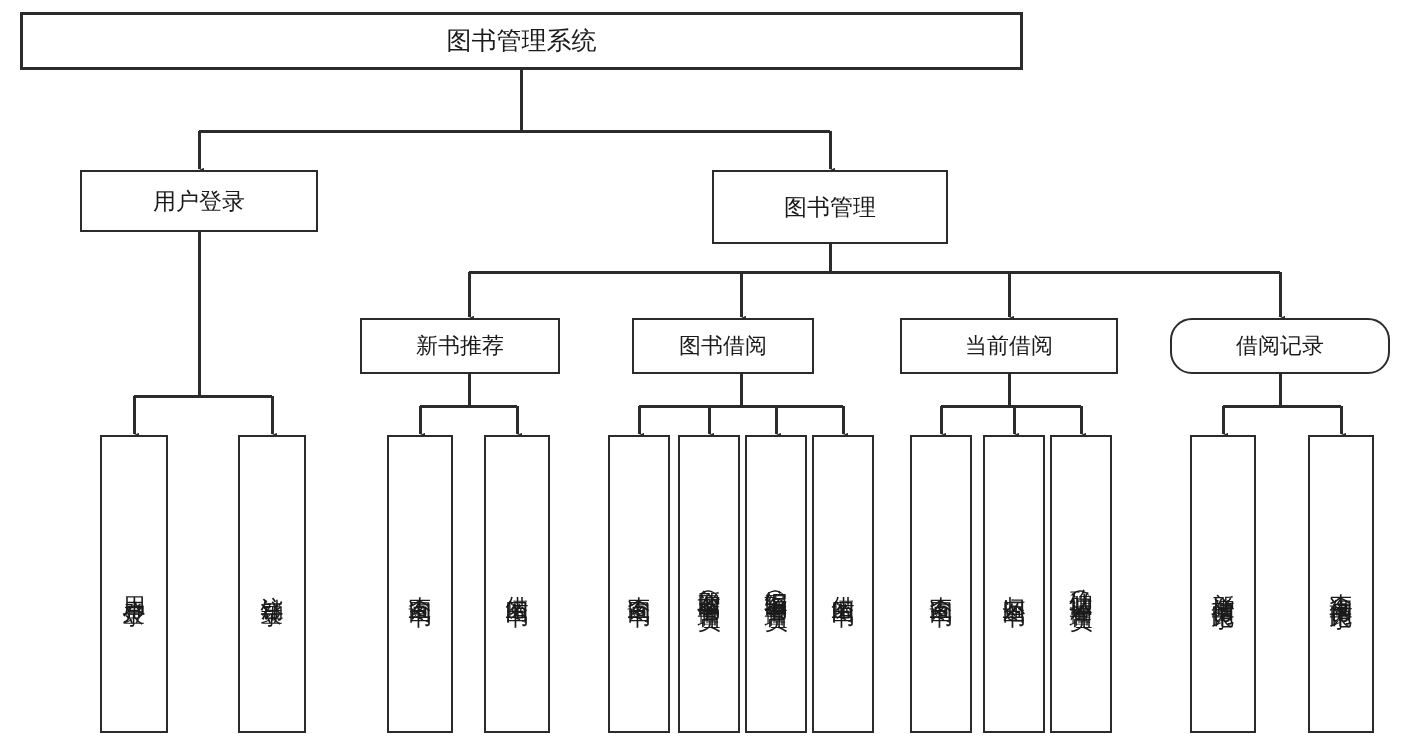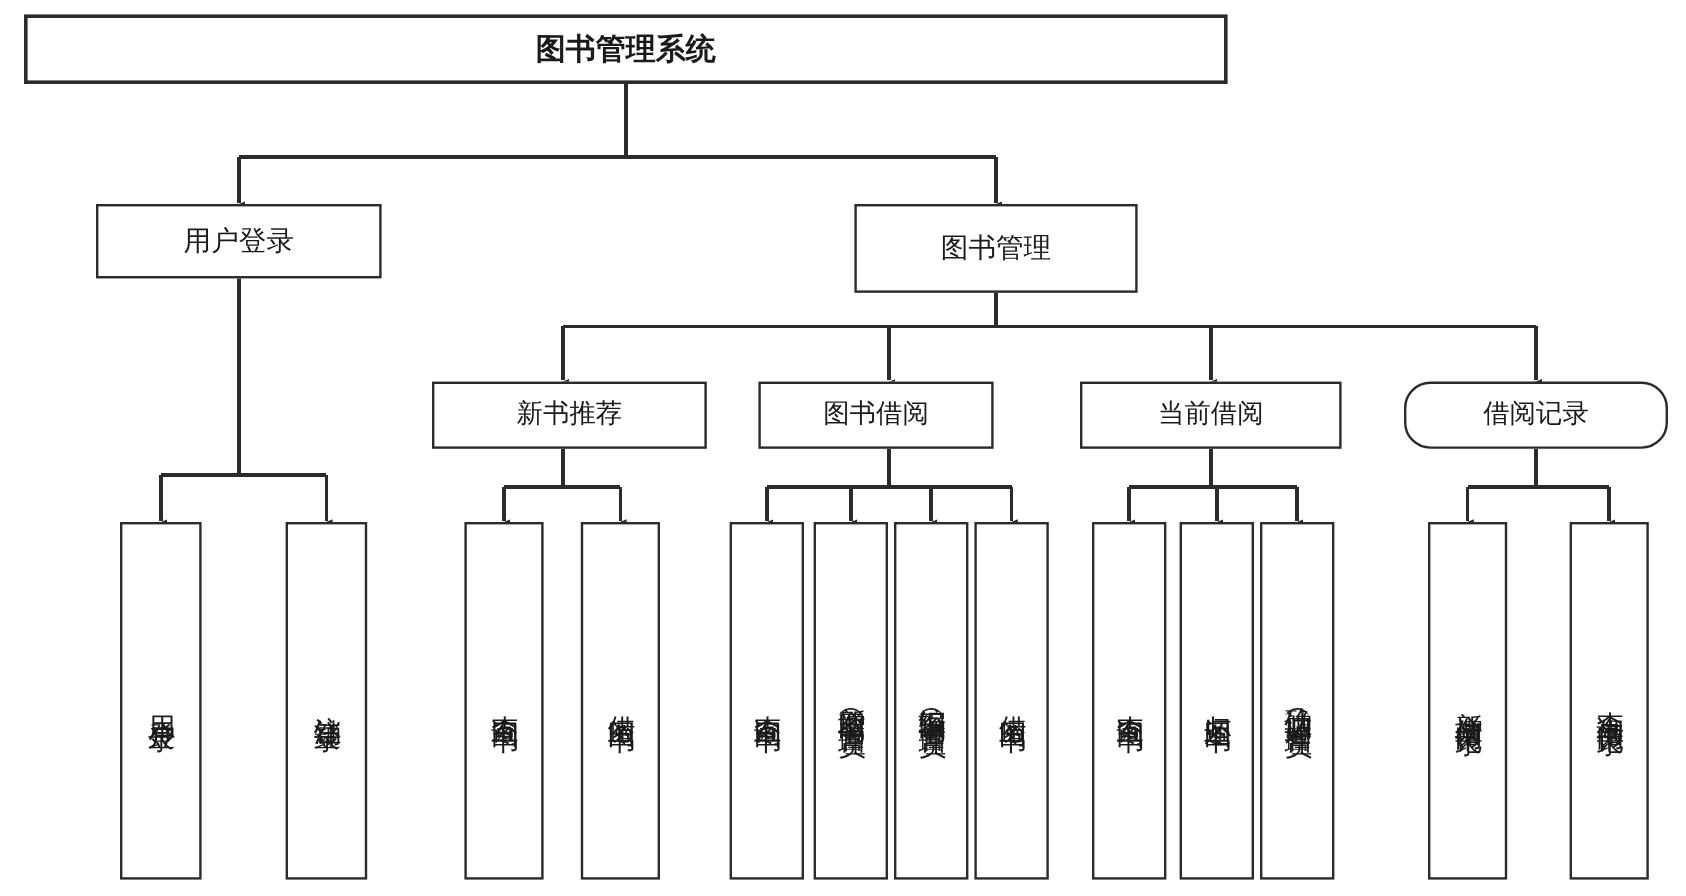--- a/index.html
+++ b/index.html
@@ -117,33 +117,33 @@
         <line x1="1014" y1="406" x2="1014" y2="434" stroke="#2b2b2b" stroke-width="3" shape-rendering="crispEdges" marker-end="url(#arrowhead)"></line>
         <line x1="1081" y1="406" x2="1081" y2="434" stroke="#2b2b2b" stroke-width="3" shape-rendering="crispEdges" marker-end="url(#arrowhead)"></line>
         <line x1="1280" y1="374" x2="1280" y2="406" stroke="#2b2b2b" stroke-width="3" shape-rendering="crispEdges"></line>
         <line x1="1223" y1="406" x2="1341" y2="406" stroke="#2b2b2b" stroke-width="3" shape-rendering="crispEdges"></line>
         <line x1="1223" y1="406" x2="1223" y2="434" stroke="#2b2b2b" stroke-width="3" shape-rendering="crispEdges" marker-end="url(#arrowhead)"></line>
         <line x1="1341" y1="406" x2="1341" y2="434" stroke="#2b2b2b" stroke-width="3" shape-rendering="crispEdges" marker-end="url(#arrowhead)"></line>
       </g>
   </svg>
 
   <div id="node-layer">
-      <div class="node root" style="left: 20px; top: 12px; width: 1003px; height: 58px; font-weight: bold;">
+      <div class="node root" style="left: 20px; top: 12px; width: 1003px; height: 58px;">
         <span class="node-label">图书管理系统</span>
       </div>
       <div class="node level2" style="left: 80px; top: 170px; width: 238px; height: 62px;">
         <span class="node-label">用户登录</span>
       </div>
       <div class="node level2" style="left: 712px; top: 170px; width: 236px; height: 74px;">
         <span class="node-label">图书管理</span>
       </div>
-      <div class="node level3" style="left: 360px; top: 318px; width: 229px; height: 56px;">
+      <div class="node level3" style="left: 360px; top: 318px; width: 200px; height: 56px;">
         <span class="node-label">新书推荐</span>
       </div>
-      <div class="node level3" style="left: 632px; top: 318px; width: 196px; height: 56px;">
+      <div class="node level3" style="left: 632px; top: 318px; width: 182px; height: 56px;">
         <span class="node-label">图书借阅</span>
       </div>
       <div class="node level3" style="left: 900px; top: 318px; width: 218px; height: 56px;">
         <span class="node-label">当前借阅</span>
       </div>
       <div class="node level3" style="left: 1170px; top: 318px; width: 220px; height: 56px; border-radius: 22px;">
         <span class="node-label">借阅记录</span>
       </div>
       <div class="node leaf" style="left: 100px; top: 435px; width: 68px; height: 298px;">
         <span class="node-label">用户登录</span>

